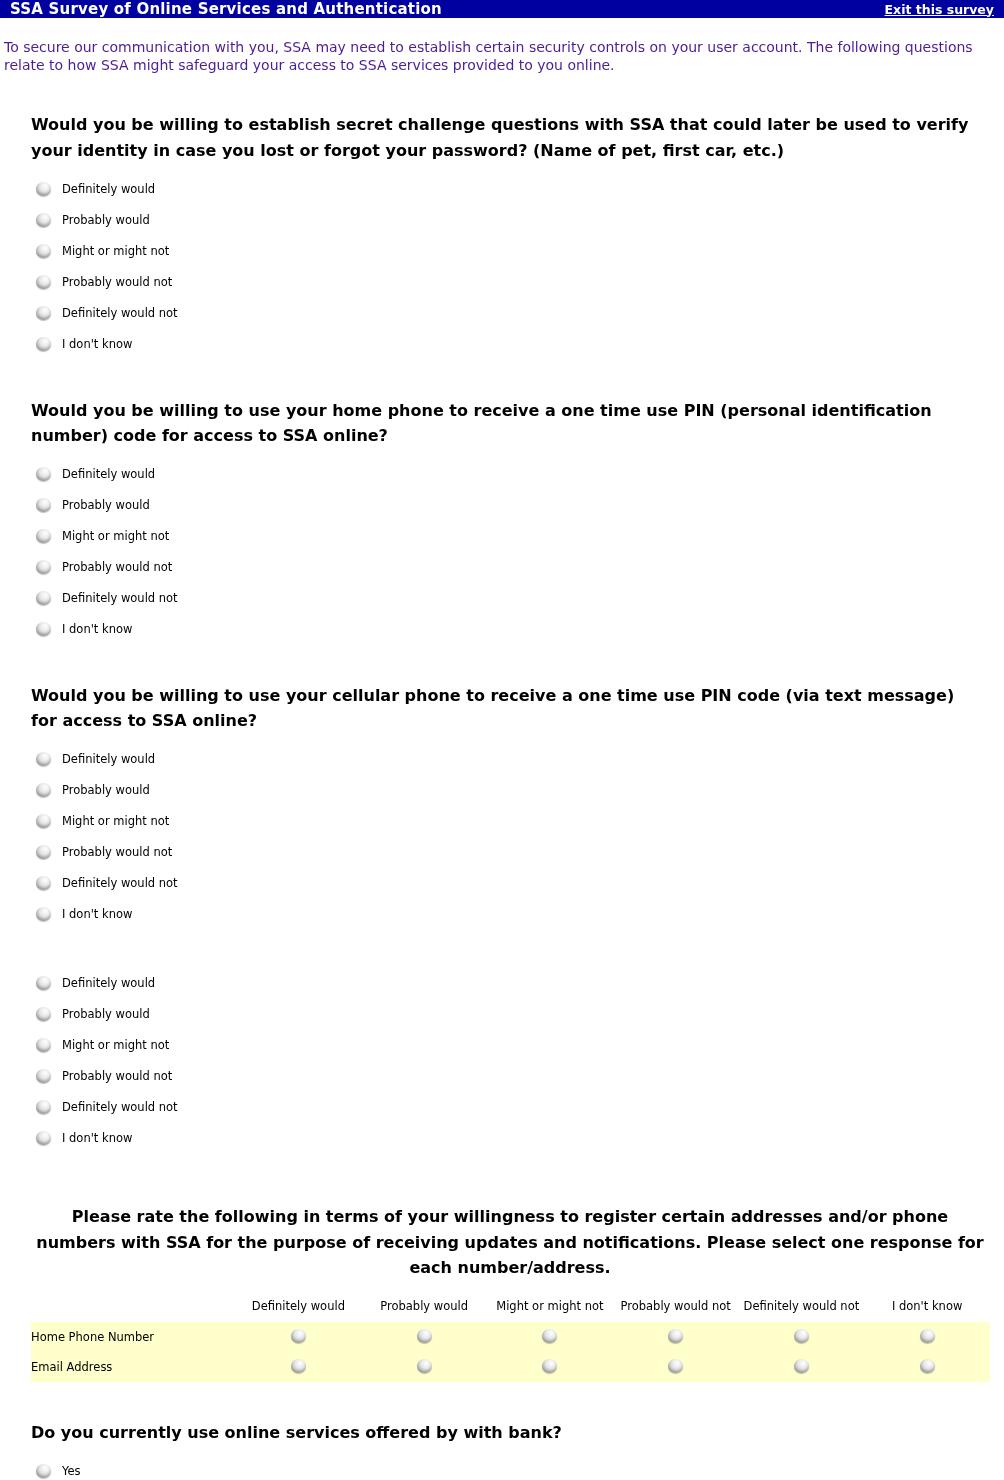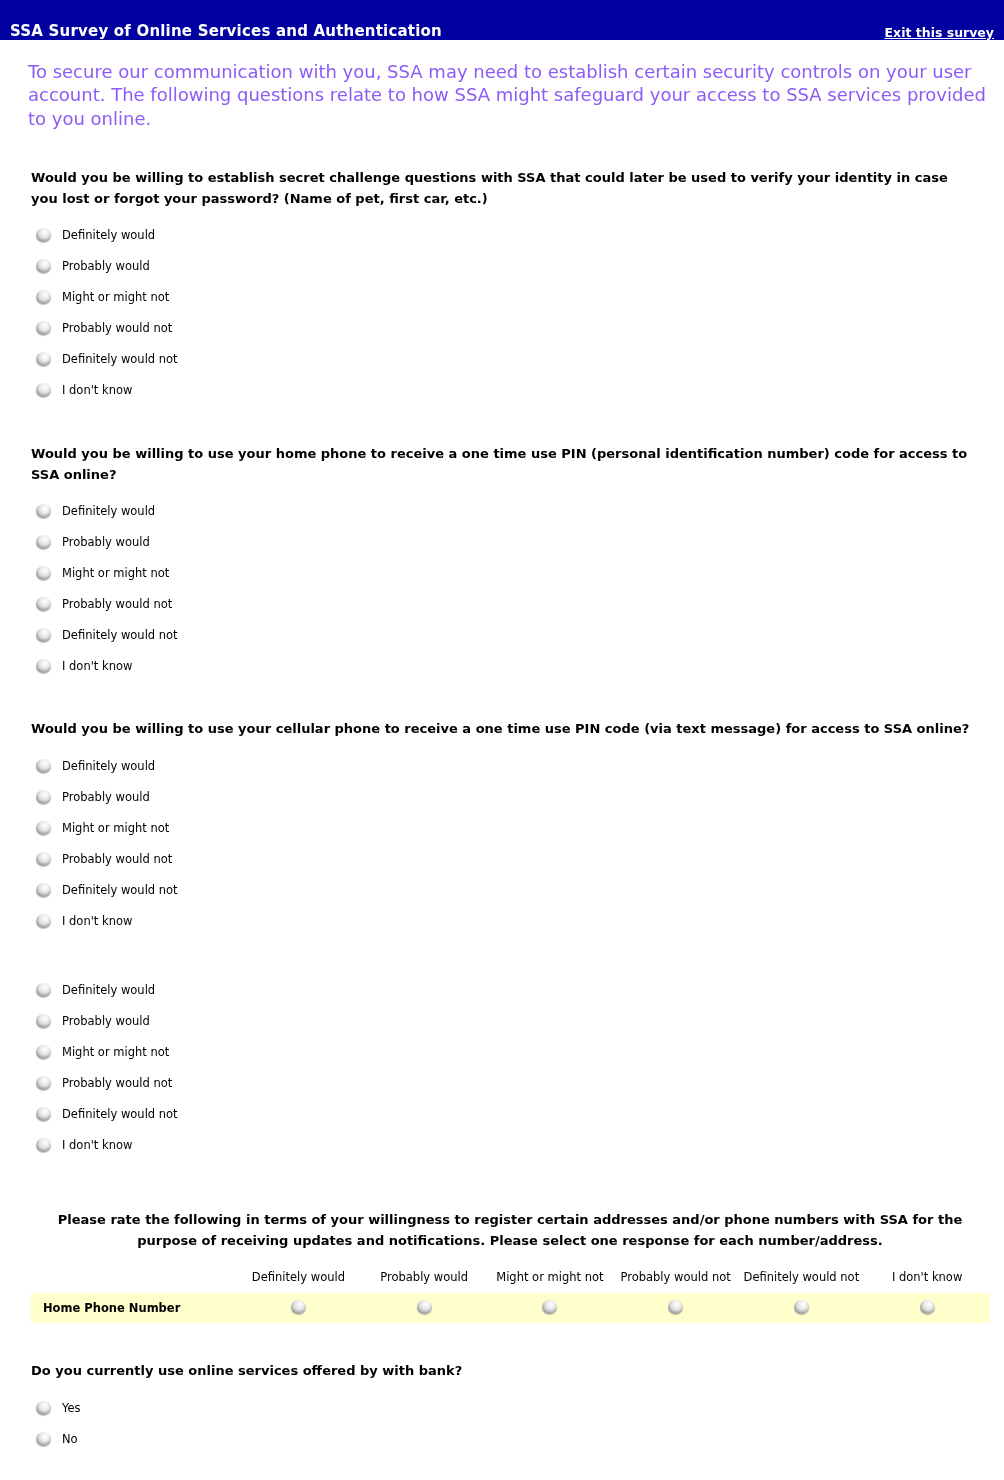--- a/index.html
+++ b/index.html
@@ -12,53 +12,53 @@
     width:1004px;
     min-height:1480px;
     background:#ffffff;
     font-family:"DejaVu Sans","Liberation Sans",sans-serif;
     color:#000;
     position:relative;
   }
   .topbar{
     background:var(--header-bg);
     color:#fff;
-    height:40px;
+    height:18px;
     display:flex;
-    align-items:flex-end;
+    align-items:center;
     justify-content:space-between;
     padding:0 10px;
   }
   .topbar h1{
     font-size:15px;
     font-weight:bold;
     margin:0;
     letter-spacing:.2px;
   }
   .exit{
     color:#ffffff;
     font-size:12.5px;
     font-weight:bold;
     text-decoration:underline;
     cursor:pointer;
   }
   .intro{
-    font-size:18px;
-    color:#8b5cf6;
+    font-size:14px;
+    color:#4c1d95;
     line-height:1.3;
-    margin:20px 10px 4px 28px;
+    margin:20px 10px 4px 4px;
     max-width:985px;
   }
   .question{
     margin:38px 30px 0 31px;
     max-width:958px;
   }
   .qtext{
     font-weight:bold;
-    font-size:13px;
+    font-size:16px;
     line-height:1.6;
     margin-bottom:10px;
     color:#000;
   }
   .opt{
     display:flex;
     align-items:center;
     gap:11px;
     margin:0 0 0 5px;
     padding:5px 0;
@@ -106,22 +106,21 @@
   table.matrixtable th.colhead{width:126px;}
   table.matrixtable td{
     height:30px;
     text-align:center;
     vertical-align:middle;
     font-size:11.5px;
     padding:0;
   }
   table.matrixtable td.rowlabel{
     text-align:left;
-    padding-left:12px;
-    font-weight:bold;
+    padding-left:0;
   }
   tr.hl td{background:var(--row-highlight);}
 </style>
 </head>
 <body>
 
 <div class="topbar">
   <h1>SSA Survey of Online Services and Authentication</h1>
   <a href="#" class="exit">Exit this survey</a>
 </div>
@@ -255,20 +254,29 @@
       <tbody>
         <tr class="hl">
           <td class="rowlabel">Home Phone Number</td>
           <td><input class="radio" type="radio" name="m0" style=""></td>
           <td><input class="radio" type="radio" name="m0" style=""></td>
           <td><input class="radio" type="radio" name="m0" style=""></td>
           <td><input class="radio" type="radio" name="m0" style=""></td>
           <td><input class="radio" type="radio" name="m0" style=""></td>
           <td><input class="radio" type="radio" name="m0" style=""></td>
         </tr>
+        <tr class="hl">
+          <td class="rowlabel">Email Address</td>
+          <td><input class="radio" type="radio" name="m2" style=""></td>
+          <td><input class="radio" type="radio" name="m2" style=""></td>
+          <td><input class="radio" type="radio" name="m2" style=""></td>
+          <td><input class="radio" type="radio" name="m2" style=""></td>
+          <td><input class="radio" type="radio" name="m2" style=""></td>
+          <td><input class="radio" type="radio" name="m2" style=""></td>
+        </tr>
       </tbody>
     </table>
   </div>
 
 <div id="bank">
     <div class="question">
       <div class="qtext">Do you currently use online services offered by with bank?</div>
       <label class="opt">
         <input class="radio" type="radio" name="bank" style="">
         <span class="optlabel">Yes</span>

